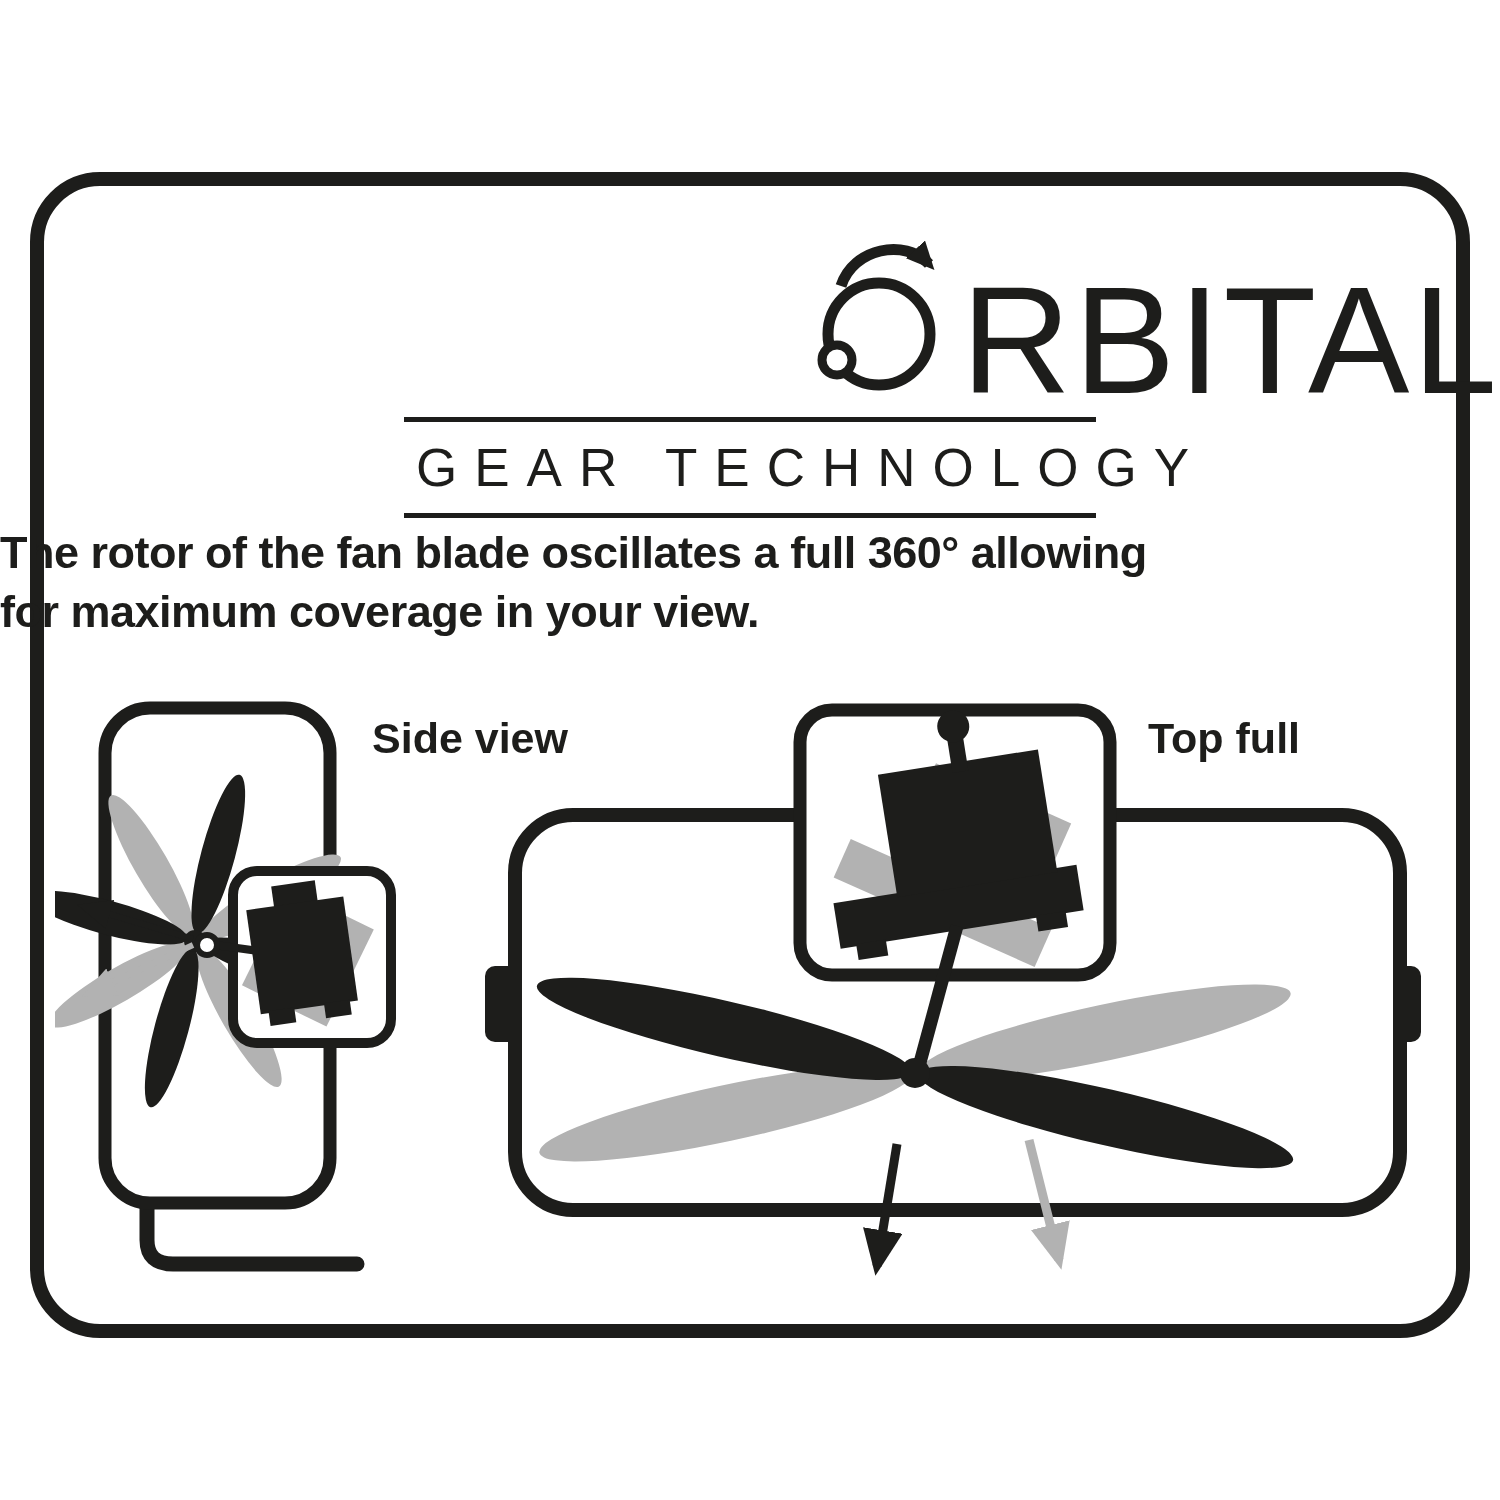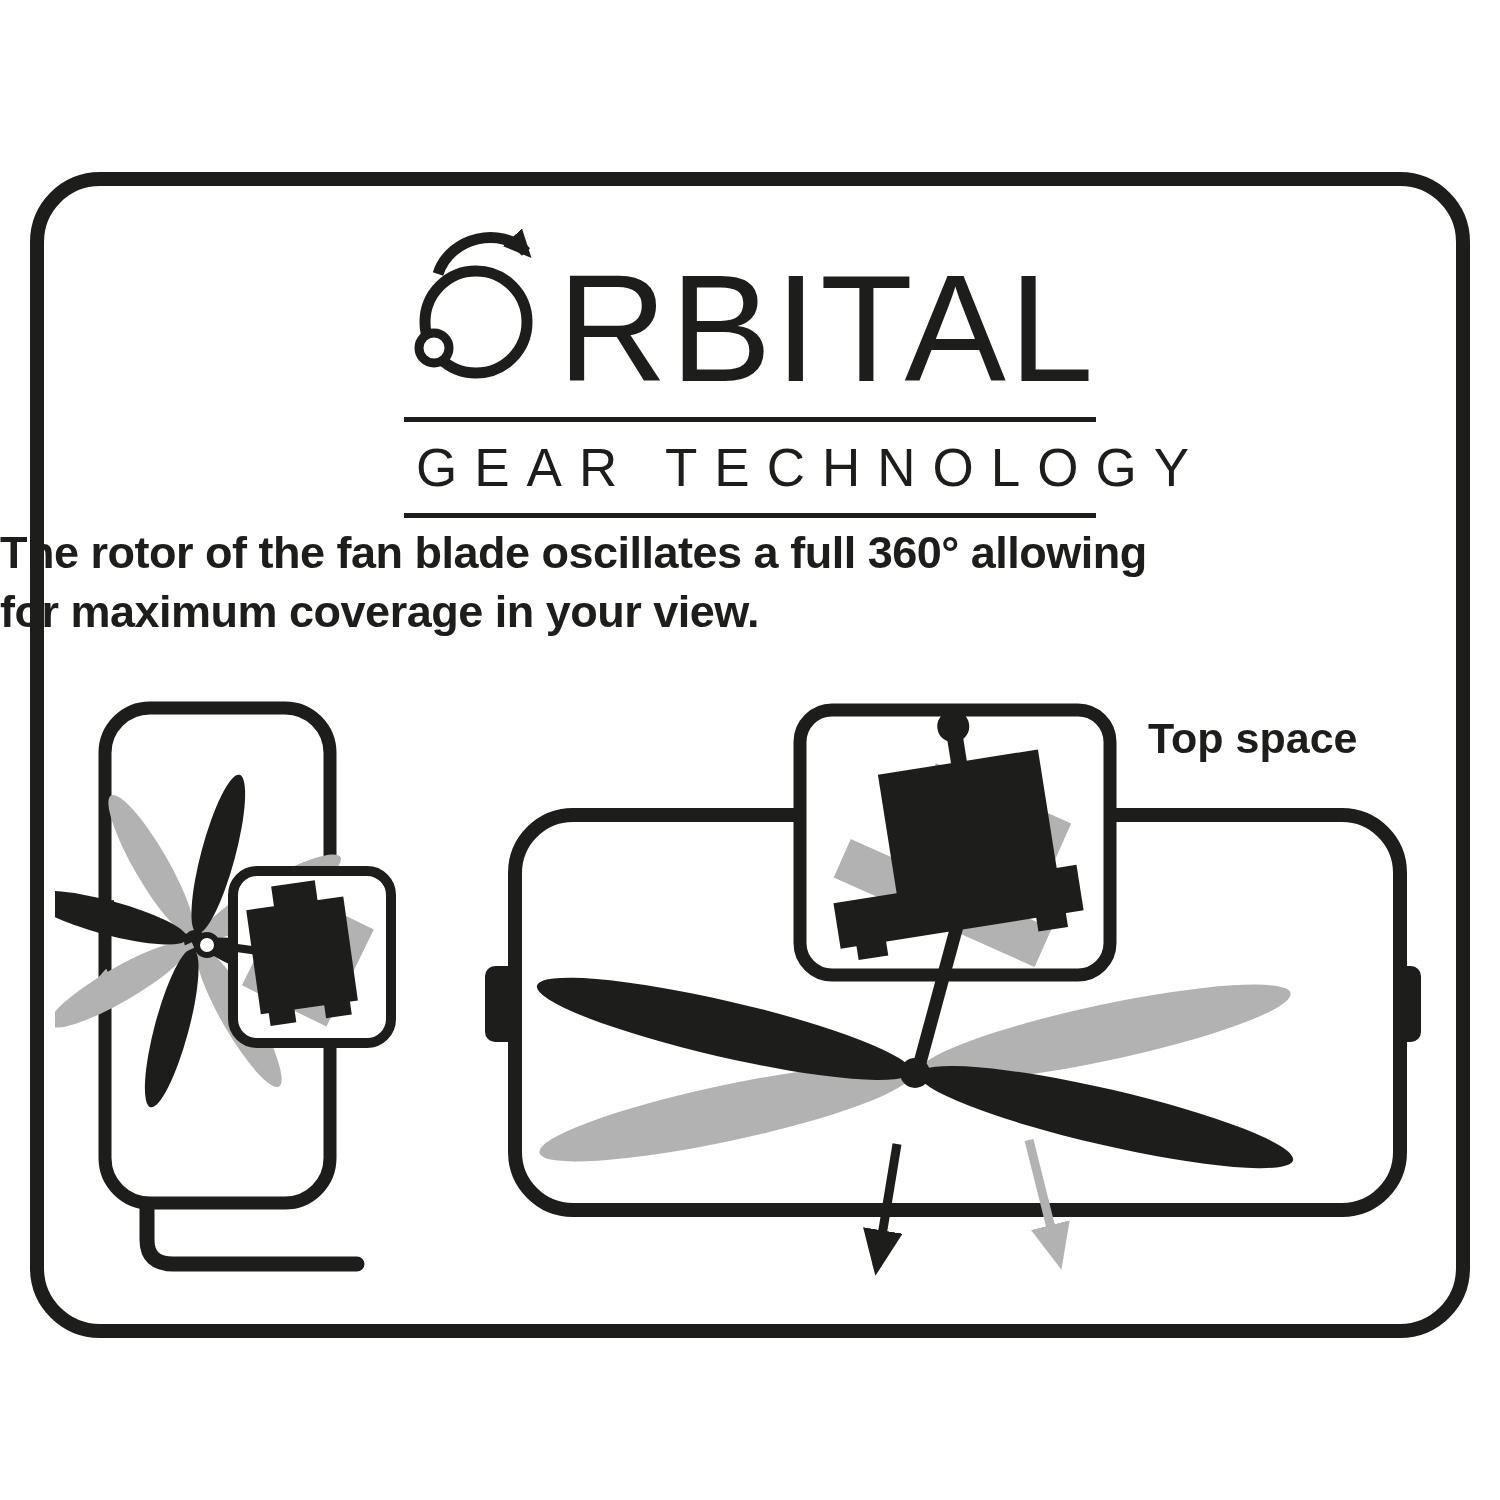--- a/index.html
+++ b/index.html
@@ -13,22 +13,22 @@
     width:1500px;height:1500px;
     font-family:"Liberation Sans",sans-serif;
     color:var(--ink);
   }
   .page{position:relative;width:1500px;height:1500px;overflow:hidden;background:var(--bg);}
   .frame{
     position:absolute;left:30px;top:172px;width:1440px;height:1166px;
     border:14px solid var(--ink);border-radius:70px;
   }
   .logo{
-    position:absolute;left:0;right:0;top:220px;
-    display:flex;justify-content:center;align-items:flex-end;
+    position:absolute;left:0;right:0;top:232px;
+    display:flex;justify-content:flex-end;align-items:flex-end;
   }
   .logo-o{width:152px;height:160px;margin-bottom:24px;margin-right:2px;flex:0 0 auto;}
   .wordmark{
     font-size:152px;line-height:1;font-weight:400;letter-spacing:3px;
     white-space:nowrap;
   }
   .subtitle{
     position:absolute;top:417px;left:50%;transform:translateX(-50%);
     width:692px;padding:15px 0 15px 12px;
     border-top:5px solid var(--ink);border-bottom:5px solid var(--ink);
@@ -89,21 +89,22 @@
     <span class="wordmark">RBITAL</span>
   </div>
 
   <div class="subtitle">GEAR TECHNOLOGY</div>
 
   <div class="description">
     <div>The rotor of the fan blade oscillates a full 360° allowing</div>
     <div>for maximum coverage in your view.</div>
   </div>
 
-  <div class="label top-label">Top space</div>
+  <div class="label side-label">Side view</div>
+  <div class="label top-label">Top full</div>
 
   <svg class="side-svg" viewBox="0 0 420 615">
     <path class="nf ink-s" stroke-width="15" stroke-linecap="round" d="M 92 505 L 92 547 Q 92 571 118 571 L 302 571"></path>
     <rect class="bg-f ink-s" stroke-width="13" x="50" y="15" width="225" height="495" rx="45"></rect>
     <g>
       <ellipse class="ghost-f" cx="140" cy="160" rx="17" ry="80" transform="rotate(-30 140 248)"></ellipse>
       <ellipse class="ghost-f" cx="140" cy="160" rx="17" ry="80" transform="rotate(60 140 248)"></ellipse>
       <ellipse class="ghost-f" cx="140" cy="160" rx="17" ry="80" transform="rotate(150 140 248)"></ellipse>
       <ellipse class="ghost-f" cx="140" cy="160" rx="17" ry="80" transform="rotate(240 140 248)"></ellipse>
     </g>

